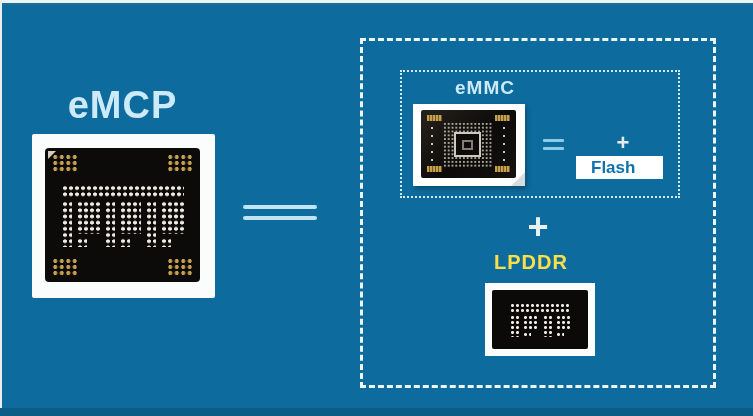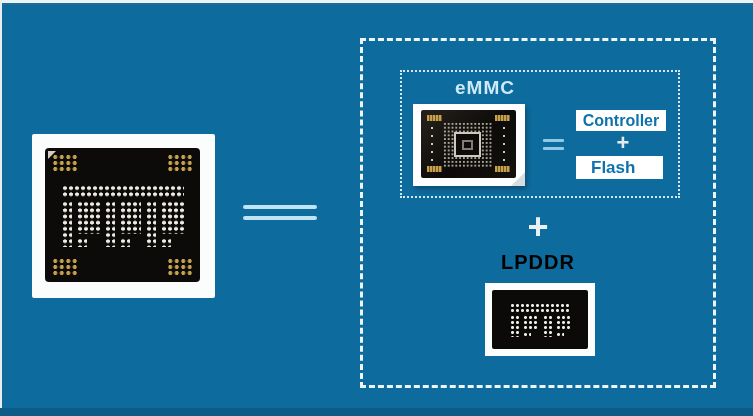--- a/index.html
+++ b/index.html
@@ -132,22 +132,22 @@
     position: absolute; left: 607px; top: 130px; width: 32px; text-align: center;
     font-size: 22px; font-weight: 700; color: #e3ebee;
   }
 
   
   .plus-outer {
     position: absolute; left: 520px; top: 206px; width: 36px; text-align: center;
     font-size: 36px; font-weight: 700; color: #e9f1f4;
   }
   .lpddr-title {
-    position: absolute; left: 494px; top: 251px; width: 88px; text-align: center;
-    font-size: 20px; font-weight: 700; color: #000000; letter-spacing: 1px;
+    position: absolute; left: 494px; top: 251px; width: 88px; 
+    font-size: 20px; font-weight: 700; color: #fde047; letter-spacing: 1px;
   }
   .lpddr-card {
     position: absolute; left: 485px; top: 283px; width: 110px; height: 73px;
     background: #fcfdfd;
   }
   .lpddr-chip {
     position: absolute; left: 7px; top: 7px; width: 96px; height: 59px;
     background: #0b0a09; border-radius: 2px;
   }
   .lpddr-pattern { position: absolute; left: 18px; top: 13px; width: 60px; height: 34px; }
@@ -167,20 +167,21 @@
 </head>
 <body>
 
 <div class="canvas">
 
   <div class="strip-top"></div>
   <div class="strip-topline"></div>
   <div class="strip-left"></div>
   <div class="strip-bottom"></div>
 
+  <div class="emcp-title">eMCP</div>
 
   <div class="emcp-card">
     <div class="emcp-chip">
       <div class="pin1-triangle"></div>
       <div class="dots-gold g-tl"></div>
       <div class="dots-gold g-tr"></div>
       <div class="dots-gold g-bl"></div>
       <div class="dots-gold g-br"></div>
       <div class="emcp-pattern">
         <div class="dots-white p-band"></div>
@@ -222,21 +223,20 @@
       </div>
     </div>
     <div class="curl"></div>
   </div>
 
   <div class="small-equals">
     <div class="bar"></div>
     <div class="bar"></div>
   </div>
 
-  <div class="label-box controller-box">Controller</div>
   <div class="plus-inner">+</div>
   <div class="label-box flash-box">Flash</div>
 
   <div class="plus-outer">+</div>
   <div class="lpddr-title">LPDDR</div>
 
   <div class="lpddr-card">
     <div class="lpddr-chip">
       <div class="lpddr-pattern">
         <div class="dots-white-sm lp-band"></div>

